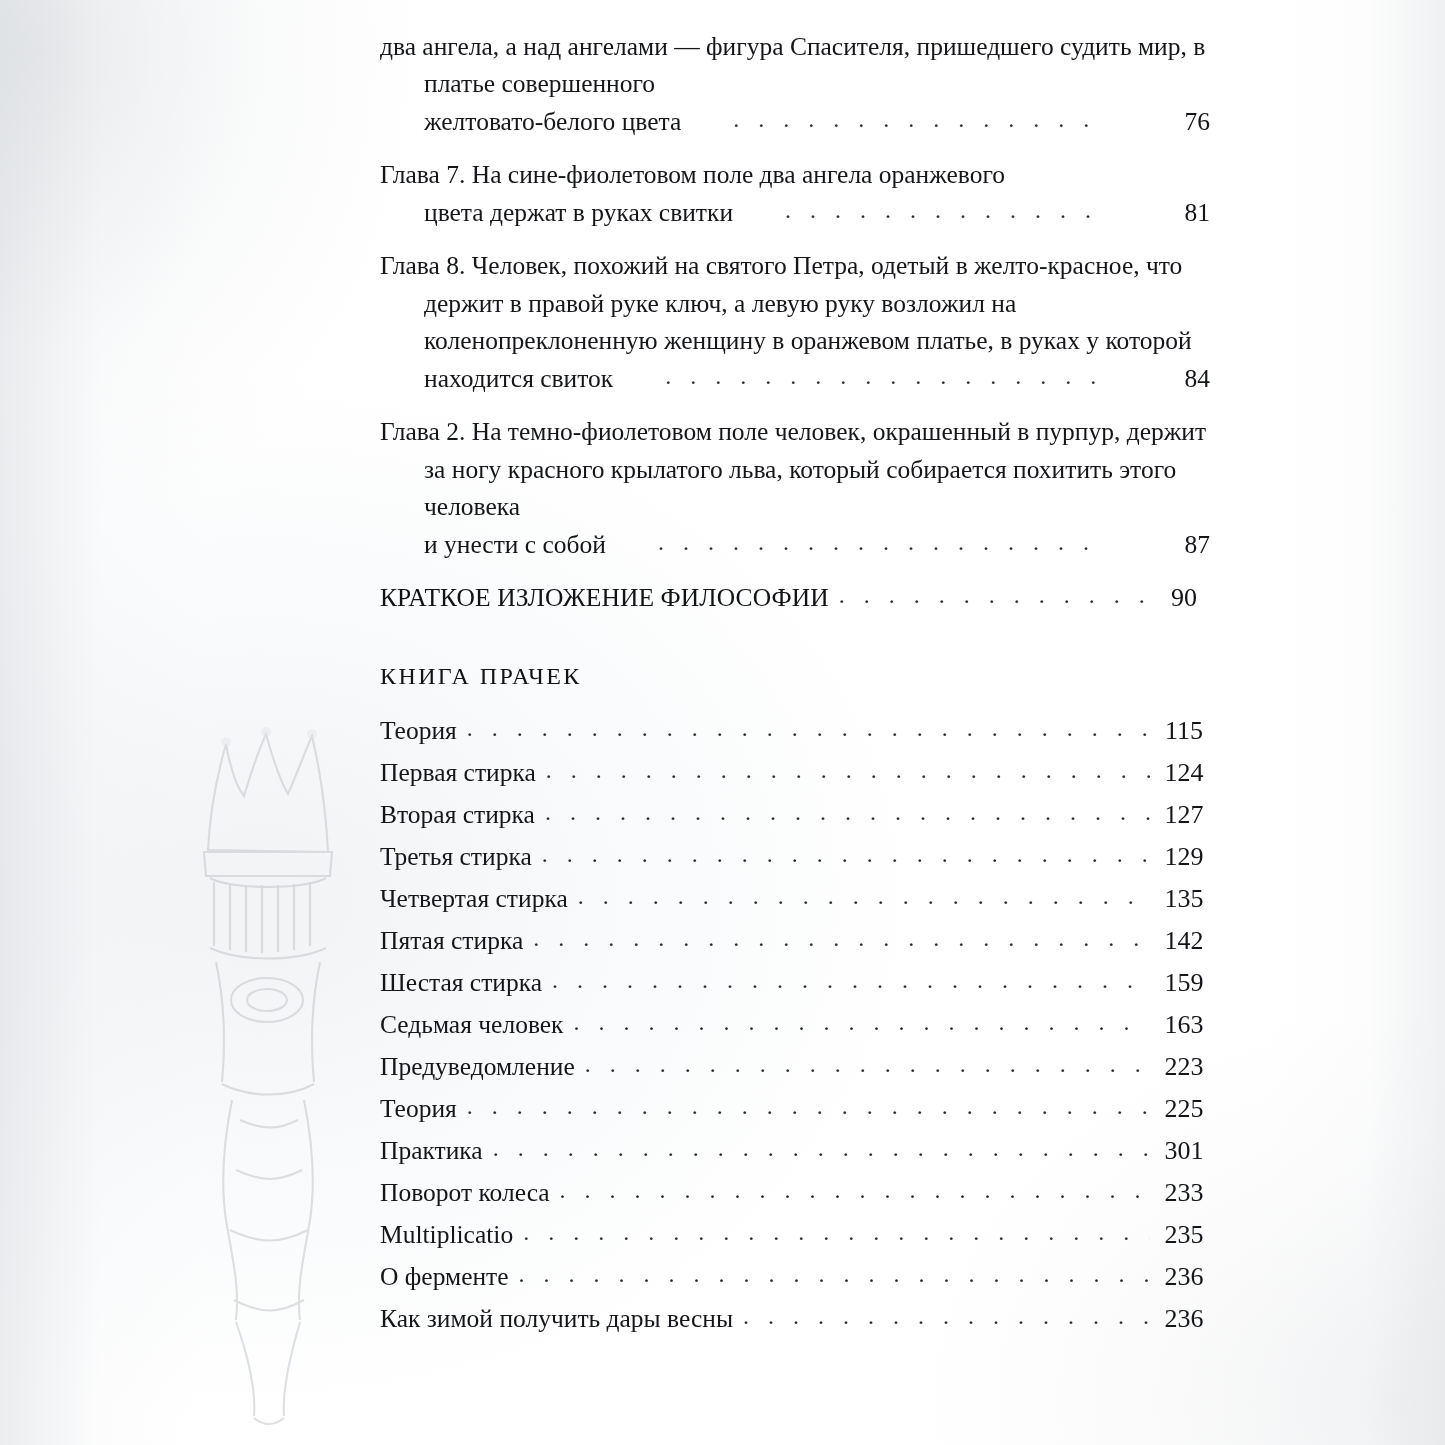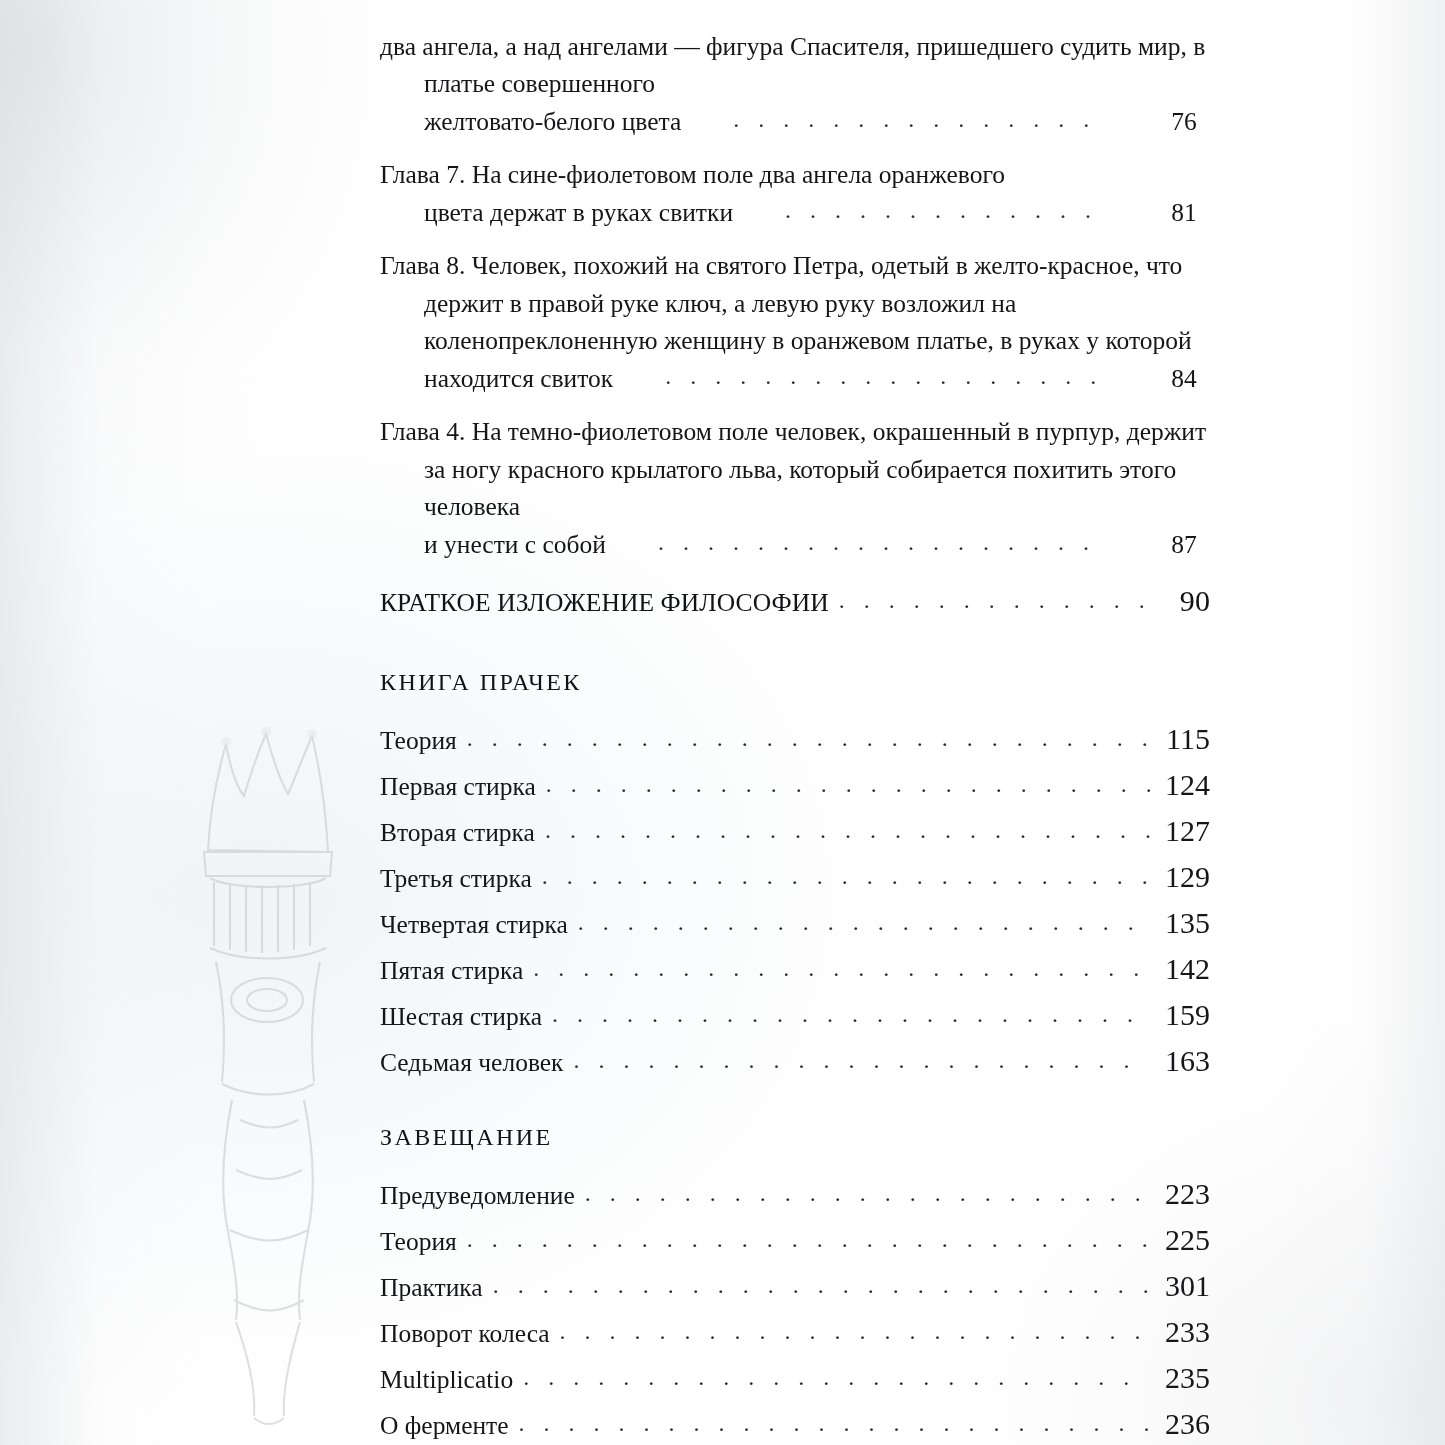--- a/index.html
+++ b/index.html
@@ -98,22 +98,22 @@
     color: #2a2b30;
     letter-spacing: 6.5px;
     font-size: 24px;
     line-height: 1;
     position: relative;
     top: -3px;
   }
   .leader-row .page {
     white-space: pre;
     min-width: 52px;
-    text-align: right;
-    font-size: 30px;
+    text-align: center;
+    font-size: 26px;
   }
 
   
   .chapter {
     margin-bottom: 16px;
     font-size: 25.5px;
     line-height: 1.47;
   }
   .chapter .body {
     display: block;
@@ -134,21 +134,21 @@
     margin: 0 8px 0 10px;
     letter-spacing: 6.5px;
     font-size: 24px;
     line-height: 1;
     position: relative;
     top: -3px;
     color: #2a2b30;
   }
   .chapter .lastline .page {
     min-width: 52px;
-    text-align: center;
+    text-align: right;
     font-family: Liberation Serif, serif;
   }
 
   .section-heading {
     text-align: left;
     font-size: 24px;
     letter-spacing: 2.4px;
     margin: 46px 0 26px 0;
     color: #121317;
   }
@@ -227,21 +227,21 @@
     <div class="chapter">
       <span class="body">Глава 8. Человек, похожий на святого Петра, одетый в желто-красное, что держит в правой руке ключ, а левую руку возложил на коленопреклоненную женщину в оранжевом платье, в руках у которой</span>
       <span class="lastline">
         <span class="label">находится свиток</span>
         <span class="dots">. . . . . . . . . . . . . . . . . . . . . . . . . . . . . . . . . . . . . . . . . . .</span>
         <span class="page">84</span>
       </span>
     </div>
 
     <div class="chapter">
-      <span class="body">Глава 4. На темно-фиолетовом поле человек, окрашенный в пурпур, держит за ногу красного крылатого льва, который собирается похитить этого человека</span>
+      <span class="body">Глава 2. На темно-фиолетовом поле человек, окрашенный в пурпур, держит за ногу красного крылатого льва, который собирается похитить этого человека</span>
       <span class="lastline">
         <span class="label">и унести с собой</span>
         <span class="dots">. . . . . . . . . . . . . . . . . . . . . . . . . . . . . . . . . . . . . . . . . . .</span>
         <span class="page">87</span>
       </span>
     </div>
 
     <div class="entry philosophy-row">
       <div class="leader-row">
         <span class="label">КРАТКОЕ ИЗЛОЖЕНИЕ ФИЛОСОФИИ</span>
@@ -287,21 +287,20 @@
         <span class="dots">. . . . . . . . . . . . . . . . . . . . . . . . . . . . . . . . . . . . . . . . . . .</span>
         <span class="page">159</span>
       </div>
       <div class="leader-row">
         <span class="label">Седьмая человек</span>
         <span class="dots">. . . . . . . . . . . . . . . . . . . . . . . . . . . . . . . . . . . . . . . . . . .</span>
         <span class="page">163</span>
       </div>
     </div>
 
-    <div class="section-heading">ЗАВЕЩАНИЕ</div>
     <div class="list">
       <div class="leader-row">
         <span class="label">Предуведомление</span>
         <span class="dots">. . . . . . . . . . . . . . . . . . . . . . . . . . . . . . . . . . . . . . . . . . .</span>
         <span class="page">223</span>
       </div>
       <div class="leader-row">
         <span class="label">Теория</span>
         <span class="dots">. . . . . . . . . . . . . . . . . . . . . . . . . . . . . . . . . . . . . . . . . . .</span>
         <span class="page">225</span>

